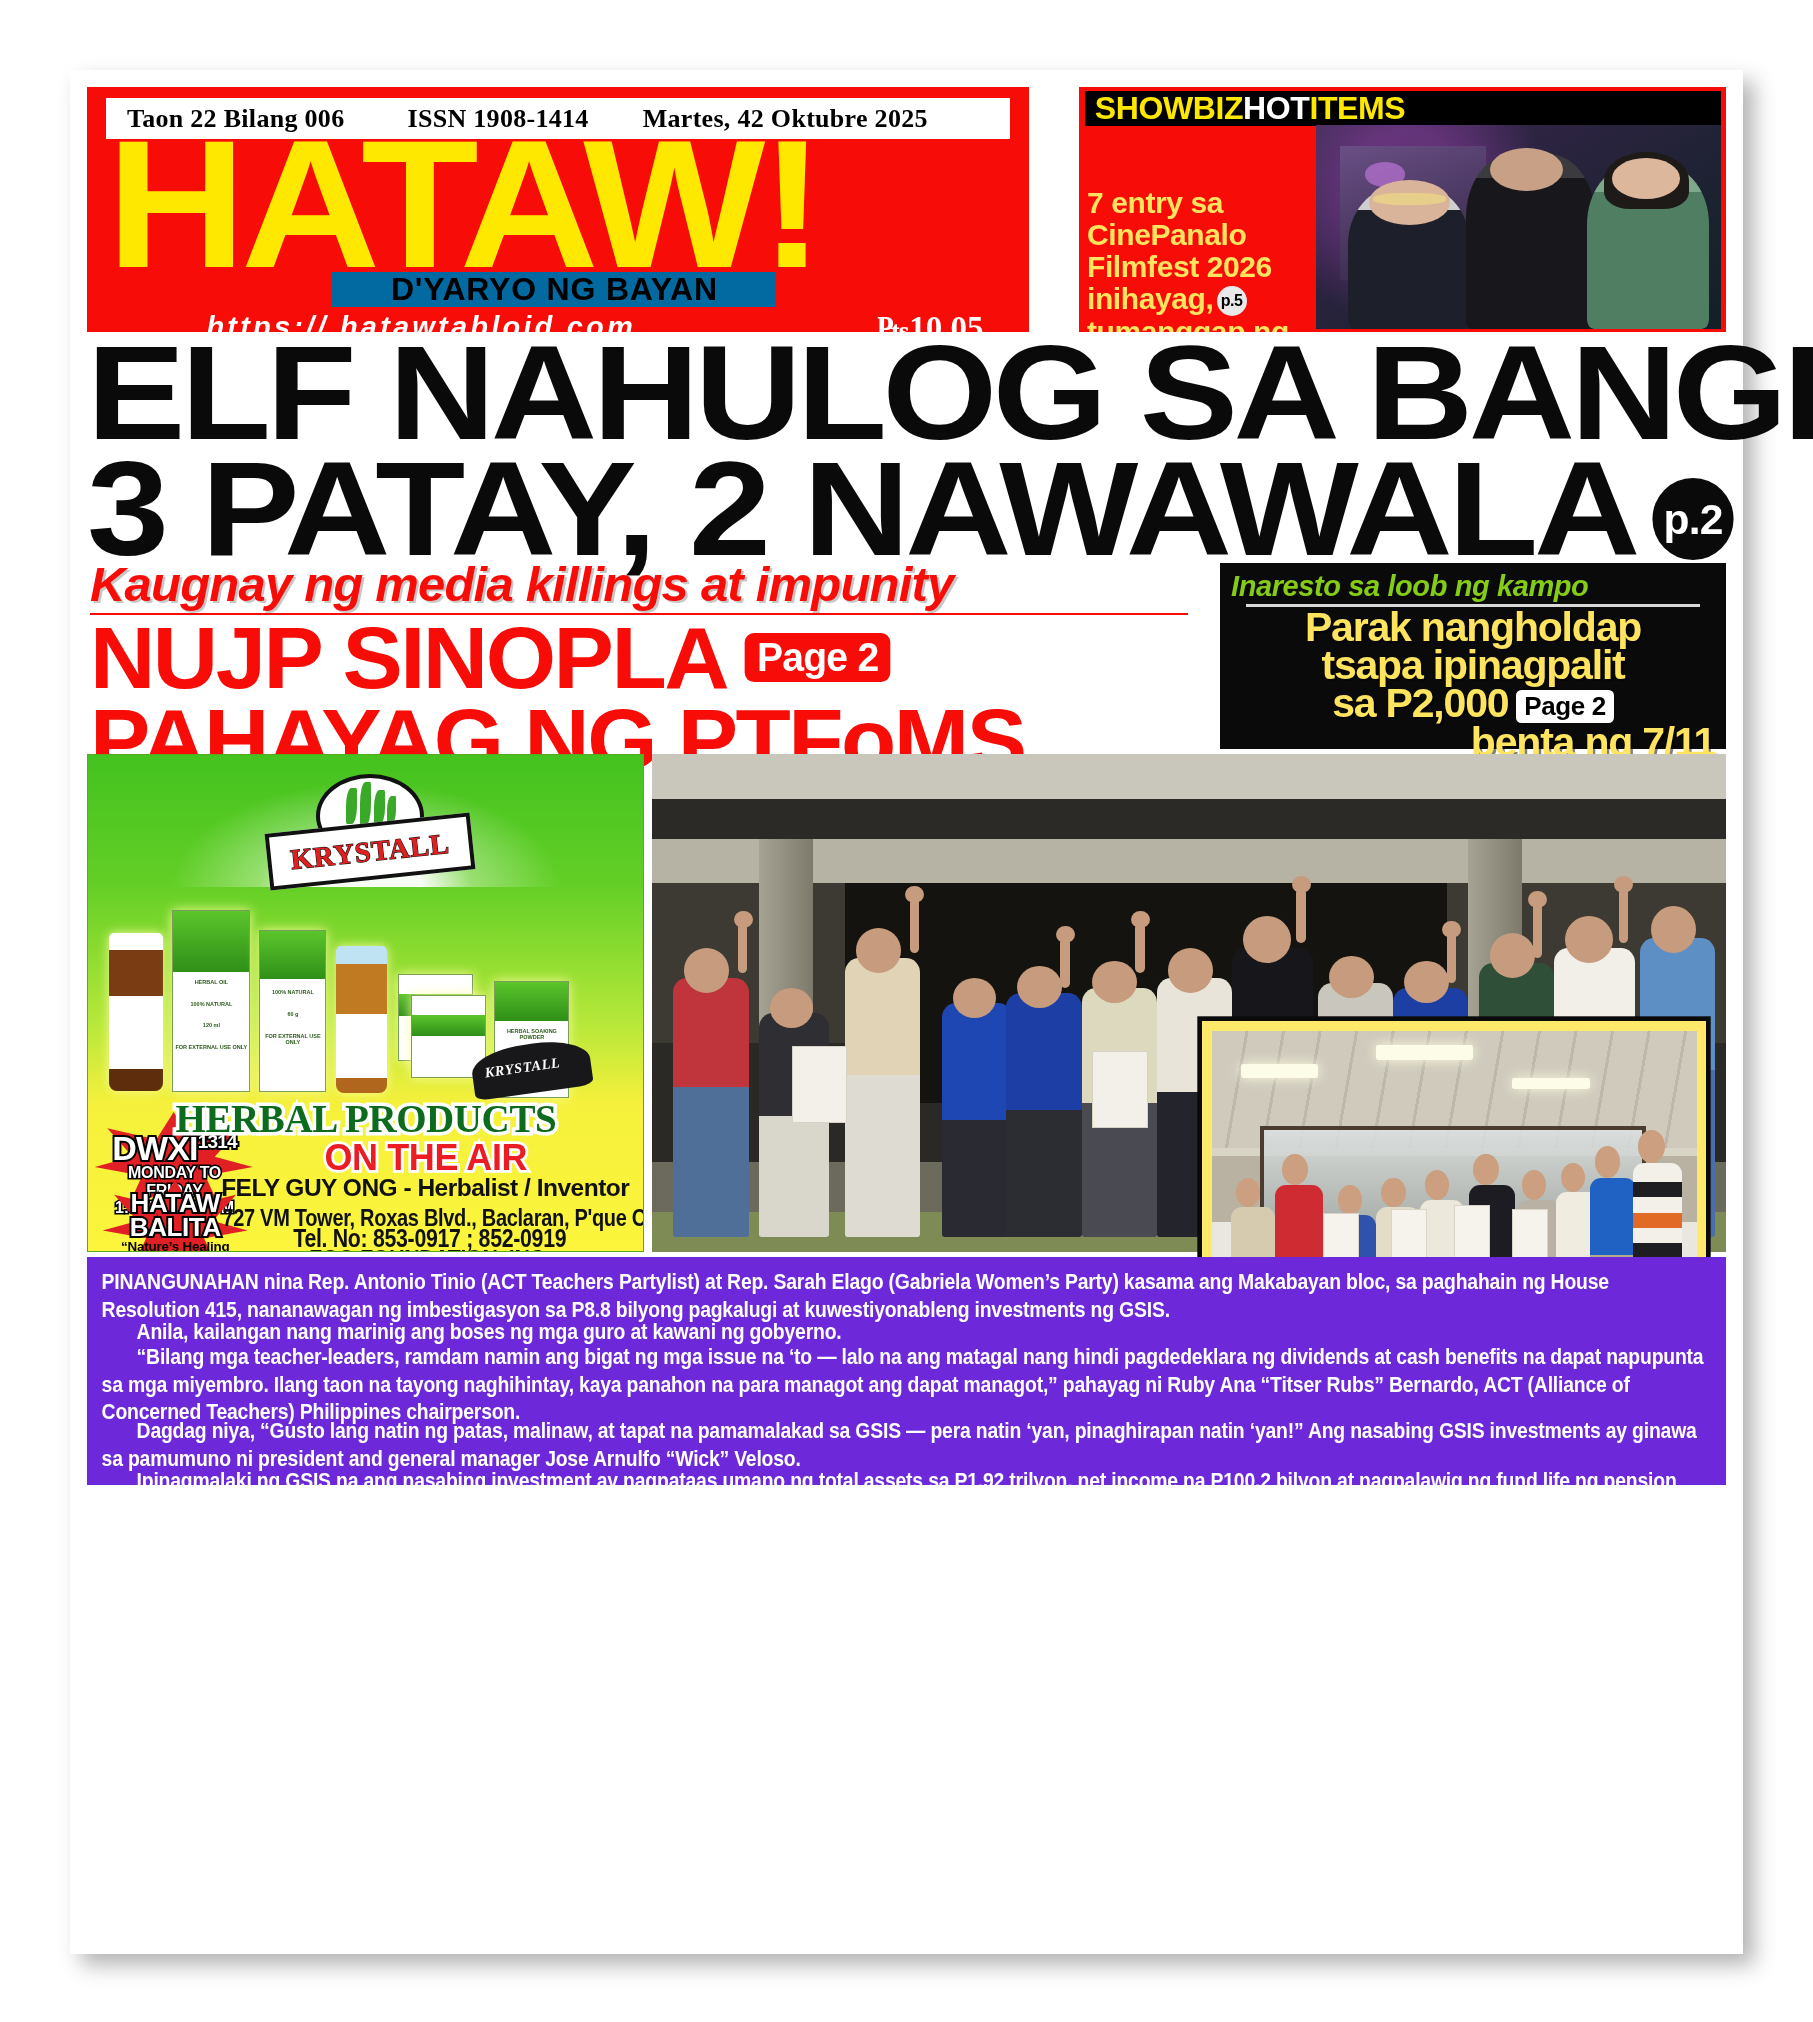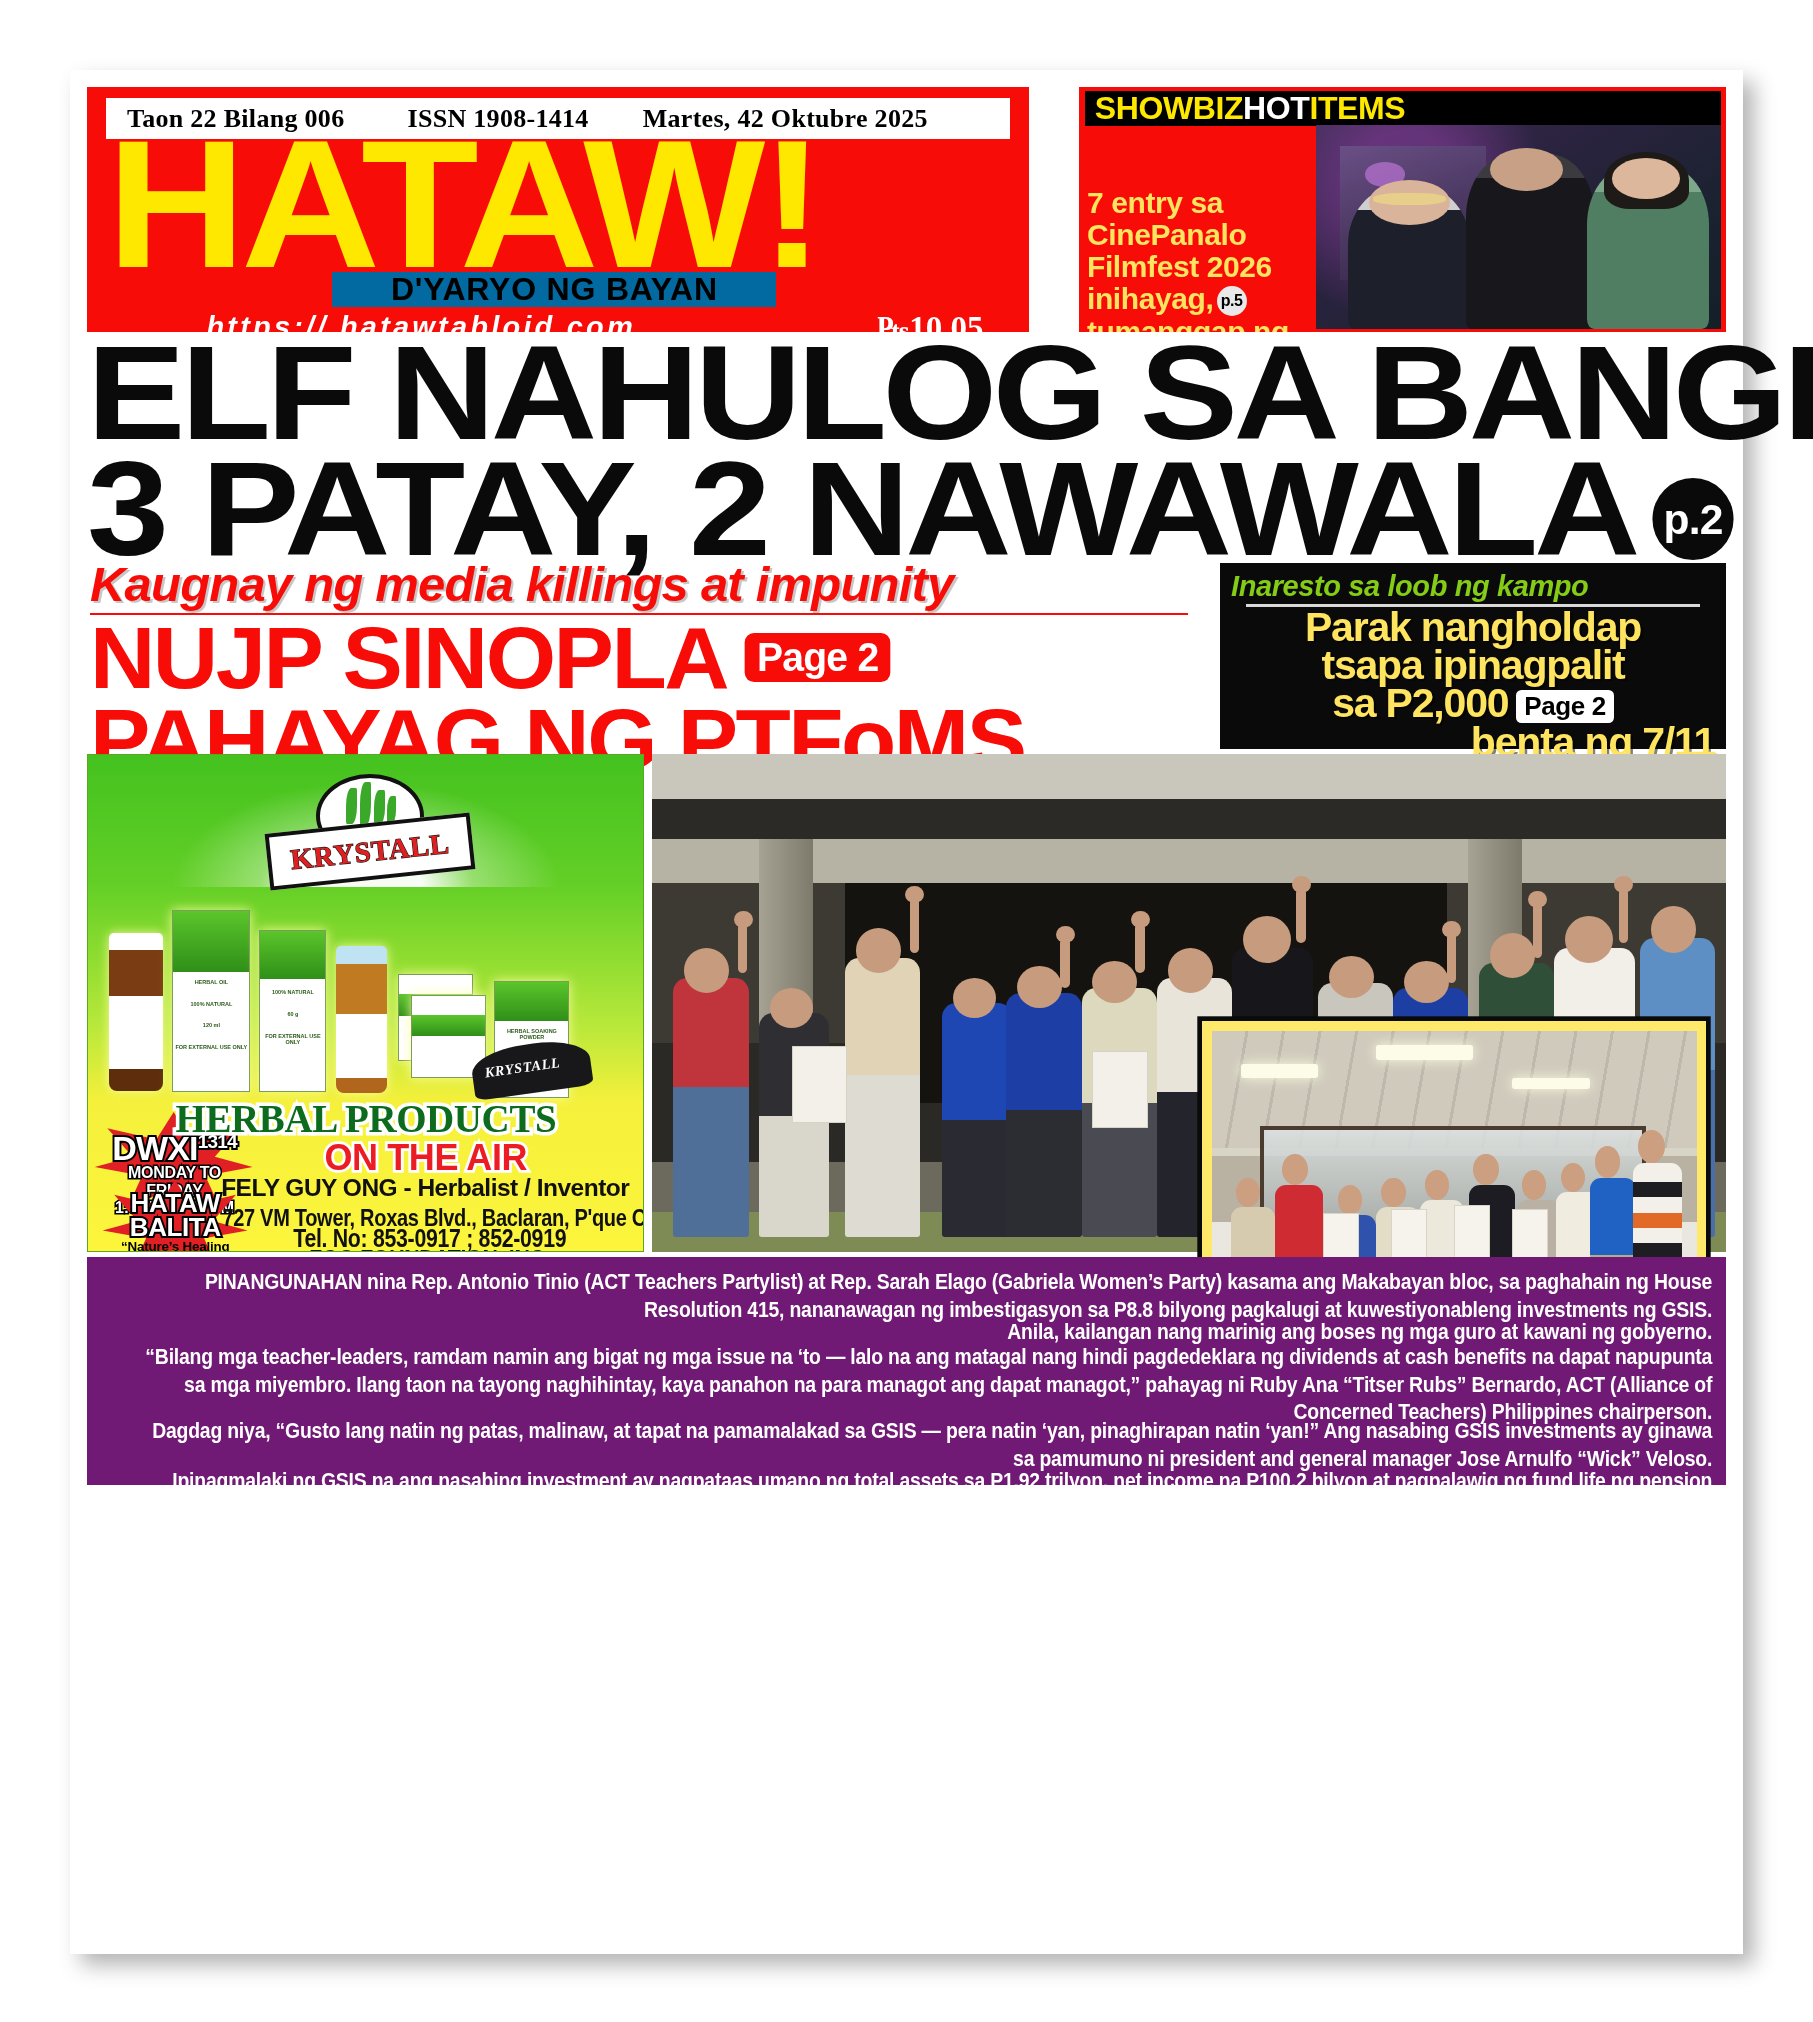--- a/index.html
+++ b/index.html
@@ -318,22 +318,22 @@
   .in-light{position:absolute;background:#fdfce8;border-radius:2.4px;box-shadow:0 0 12.6px #fffce0;}
   .in-glass{position:absolute;left:10%;top:26%;width:78%;height:32%;background:linear-gradient(180deg,rgba(220,225,225,.85),rgba(150,160,160,.75));border:4px solid #4a3c2e;}
   .in-floor{position:absolute;left:0;bottom:0;width:100%;height:22%;background:repeating-linear-gradient(92deg,#efece2 0 43px,#e2ded2 43px 46px);}
   .in-person{position:absolute;bottom:12%;border-radius:11px 11px 2.4px 2.4px;}
   .in-head{position:absolute;border-radius:50%;background:#cb9f80;}
   .in-paper{position:absolute;background:#f5f3ec;border:0.8px solid #d8d4c8;}
 
   
   .caption{
     position:absolute;left:17.4px;top:1187px;width:1639px;height:228px;
-    background:#701a75;color:#ffffff;
-    padding:11px 14.2px 8px 14.2px;box-sizing:border-box;text-align:right;
+    background:#6d28d9;color:#ffffff;
+    padding:11px 14.2px 8px 14.2px;box-sizing:border-box;
   }
   .cap-p{
     font-weight:bold;font-size:19.4px;line-height:24.5px;
     letter-spacing:-0.2px;
     transform:scaleY(1.12);transform-origin:left top;
     margin:0 0 0.8px 0;
   }
   .cap-ind{text-indent:35px;}
 </style>
 </head>

